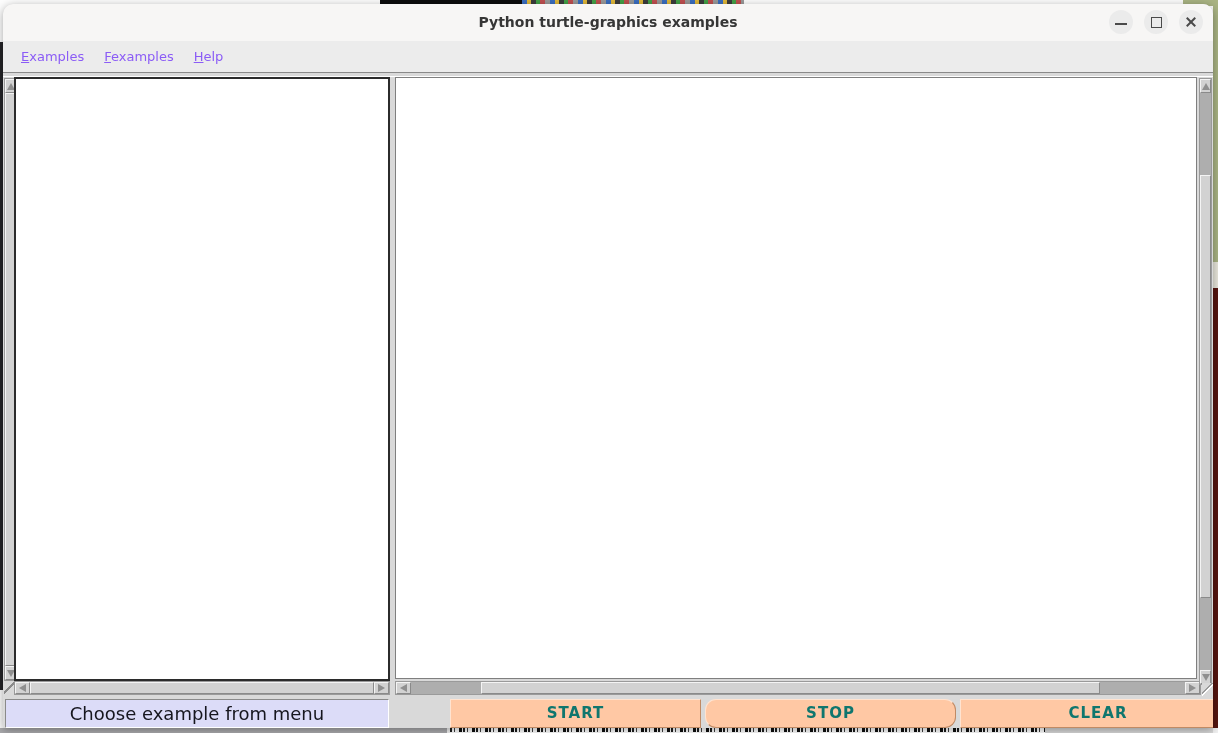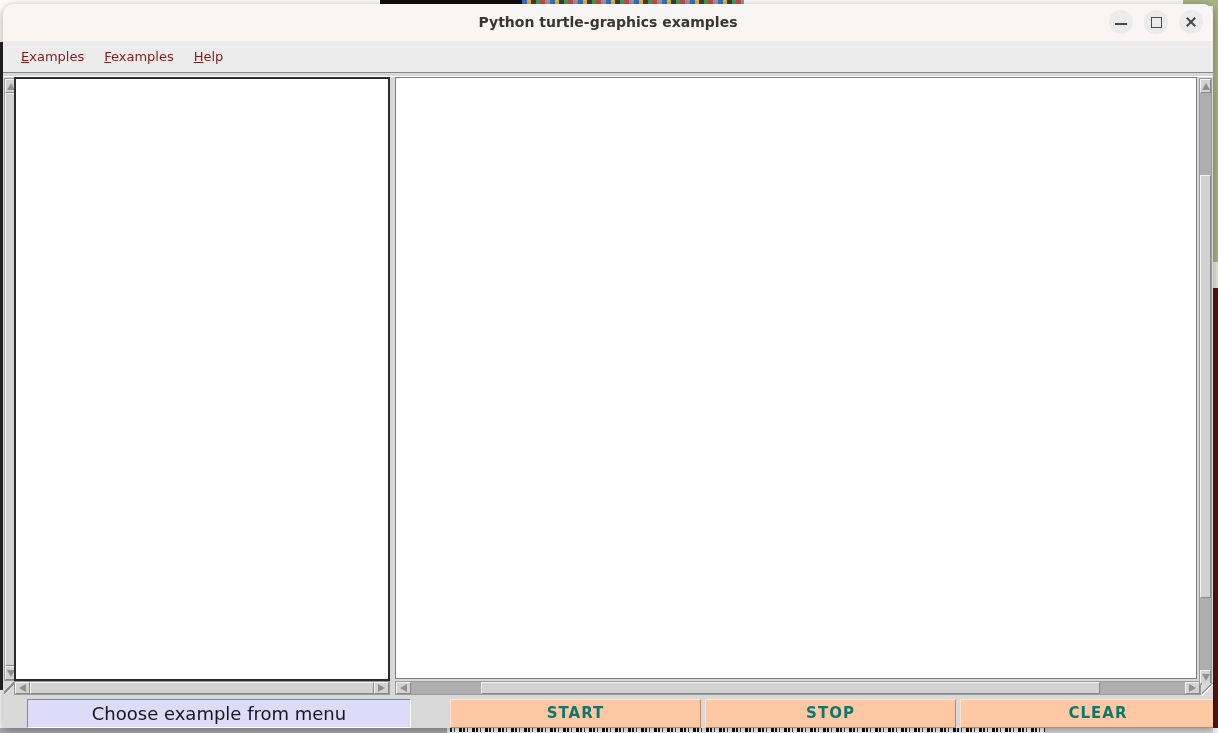--- a/index.html
+++ b/index.html
@@ -35,21 +35,21 @@
   .win-controls { position:absolute; right:10px; top:6px; display:flex; gap:11px; }
   .wbtn { width:24px; height:24px; border-radius:50%; background:#ebebeb; position:relative; cursor:default; }
   .ic-min::after { content:""; position:absolute; left:6px; top:13px; width:12px; height:2px; background:#4a4a4a; }
   .ic-max::after { content:""; position:absolute; left:7px; top:7px; width:9px; height:9px; border:1.5px solid #4a4a4a; }
   .ic-close::before, .ic-close::after { content:""; position:absolute; left:6px; top:11px; width:12px; height:2px; background:#4a4a4a; }
   .ic-close::before { transform:rotate(45deg); }
   .ic-close::after  { transform:rotate(-45deg); }
 
   .menubar { position:absolute; left:0; top:37px; width:100%; height:31px; background:#ececec;
              display:flex; align-items:center; padding-left:10px; gap:4px; }
-  .menu-item { font-size:13px; color:#7f1d1d; padding:4px 8px; }
+  .menu-item { font-size:13px; color:#8b5cf6; padding:4px 8px; }
   .menu-item .mkey { text-decoration:underline; }
   .ridge { position:absolute; left:0; top:68px; width:100%; height:5px; background:#d9d9d9;
            border-top:1px solid #8a8a8a; border-bottom:1px solid #ffffff; }
 
   
   .text-panel { position:absolute; left:11px; top:73px; width:376px; height:604px;
                 background:#ffffff; border:2px solid #2b2b2b; }
   .canvas-panel { position:absolute; left:392px; top:73px; width:802px; height:602px;
                   background:#ffffff; border:1px solid #7f7f7f; }
 
@@ -79,27 +79,27 @@
 
   .corner-grip { position:absolute; background:#d9d9d9; }
   .grip-bl { left:1px; top:677px; width:10px; height:14px;
              background-image:linear-gradient(135deg,transparent 45%,#8a8a8a 45% 55%,transparent 55%); }
   .grip-br { left:1199px; top:679px; width:11px; height:13px;
              background-image:linear-gradient(135deg,transparent 40%,#9a9a9a 40% 48%,#ffffff 48% 56%,transparent 56%); }
 
   
   .status-label { position:absolute; left:2px; top:695px; width:384px; height:29px;
                   background:#dcdcf8; border:1px solid; border-color:#8a8a8a #ffffff #ffffff #8a8a8a;
-                  text-align:center; line-height:27px; font-size:18px; color:#16161e;margin-left:22px; }
+                  text-align:center; line-height:27px; font-size:18px; color:#16161e; }
   .action-btn { position:absolute; top:695px; height:29px; background:#ffc8a4;
                 border:1px solid; border-color:#ffe3d0 #c08a64 #c08a64 #ffe3d0;
                 text-align:center; line-height:27px; font-size:15px; font-weight:600;
                 letter-spacing:1px; color:#0f766e; }
   .btn-start { left:447px; width:251px; }
-  .btn-stop  { left:702px; width:251px; }
+  .btn-stop  { left:702px; width:251px;border-radius:11px; }
   .btn-clear { left:957px; width:276px; }
 </style>
 </head>
 <body>
 
 <div class="screen">
 
   <div class="edge-left"></div>
   <div class="edge-top-black"></div>
   <div class="edge-top-color"></div>

